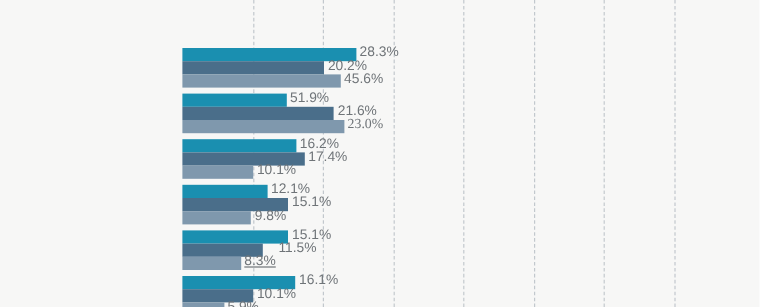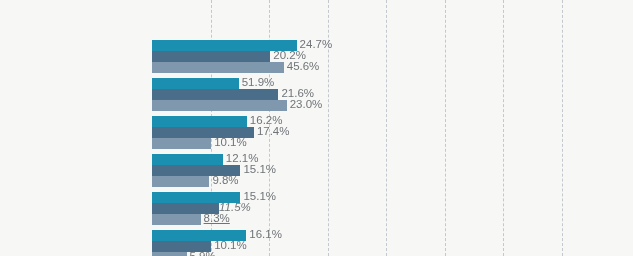--- a/index.html
+++ b/index.html
@@ -69,33 +69,33 @@
 
   <div class="gridline" style="left: 58.55px;"></div>
       <div class="gridline" style="left: 117.1px;"></div>
       <div class="gridline" style="left: 175.65px;"></div>
       <div class="gridline" style="left: 234.2px;"></div>
       <div class="gridline" style="left: 292.75px;"></div>
       <div class="gridline" style="left: 351.3px;"></div>
       <div class="gridline" style="left: 409.85px;"></div>
       <div class="cat-row" style="top: 40px; height: 33px;">
         <div class="bar s0" style="width: 144.619px; top: 0px; background: rgb(26, 143, 176);"></div>
-        <div class="bar-value" style="left: 147.619px; top: -1px;">24.7%</div>
+        <div class="bar-value" style="left: 147.619px; top: -1px;">28.3%</div>
         <div class="bar s1" style="width: 118.271px; top: 11px; background: rgb(74, 110, 138);"></div>
         <div class="bar-value" style="left: 121.271px; top: 10px;">20.2%</div>
         <div class="bar s2" style="width: 131.738px; top: 22px; background: rgb(127, 152, 173);"></div>
         <div class="bar-value" style="left: 134.738px; top: 21px;">45.6%</div>
       </div>
       <div class="cat-row" style="top: 78px; height: 33px;">
         <div class="bar s0" style="width: 86.654px; top: 0px; background: rgb(26, 143, 176);"></div>
         <div class="bar-value" style="left: 89.654px; top: -1px;">51.9%</div>
         <div class="bar s1" style="width: 126.468px; top: 11px; background: rgb(74, 110, 138);"></div>
         <div class="bar-value" style="left: 129.468px; top: 10px;">21.6%</div>
         <div class="bar s2" style="width: 134.665px; top: 22px; background: rgb(127, 152, 173);"></div>
-        <div class="bar-value" style="left: 137.665px; top: 21px;">23.0%</div>
+        <div class="bar-value" style="left: 137.665px; top: 21px; font-family: Liberation Serif, serif;">23.0%</div>
       </div>
       <div class="cat-row" style="top: 116px; height: 33px;">
         <div class="bar s0" style="width: 94.851px; top: 0px; background: rgb(26, 143, 176);"></div>
         <div class="bar-value" style="left: 97.851px; top: -1px;">16.2%</div>
         <div class="bar s1" style="width: 101.877px; top: 11px; background: rgb(74, 110, 138);"></div>
         <div class="bar-value" style="left: 104.877px; top: 10px;">17.4%</div>
         <div class="bar s2" style="width: 59.1355px; top: 22px; background: rgb(127, 152, 173);"></div>
         <div class="bar-value" style="left: 62.1355px; top: 21px;">10.1%</div>
       </div>
       <div class="cat-row" style="top: 154px; height: 33px;">
@@ -103,21 +103,21 @@
         <div class="bar-value" style="left: 73.8455px; top: -1px;">12.1%</div>
         <div class="bar s1" style="width: 88.4105px; top: 11px; background: rgb(74, 110, 138);"></div>
         <div class="bar-value" style="left: 91.4105px; top: 10px;">15.1%</div>
         <div class="bar s2" style="width: 57.379px; top: 22px; background: rgb(127, 152, 173);"></div>
         <div class="bar-value" style="left: 60.379px; top: 21px;">9.8%</div>
       </div>
       <div class="cat-row" style="top: 192px; height: 33px;">
         <div class="bar s0" style="width: 88.4105px; top: 0px; background: rgb(26, 143, 176);"></div>
         <div class="bar-value" style="left: 91.4105px; top: -1px;">15.1%</div>
         <div class="bar s1" style="width: 67.3325px; top: 11px; background: rgb(74, 110, 138);"></div>
-        <div class="bar-value" style="left: 67px; top: 10px; font-style: italic;">11.5%</div>
+        <div class="bar-value" style="left: 80px; top: 10px;">11.5%</div>
         <div class="bar s2" style="width: 48.5965px; top: 22px; background: rgb(127, 152, 173);"></div>
         <div class="bar-value" style="left: 51.5965px; top: 21px; text-decoration: underline;">8.3%</div>
       </div>
       <div class="cat-row" style="top: 230px; height: 33px;">
         <div class="bar s0" style="width: 94.2655px; top: 0px; background: rgb(26, 143, 176);"></div>
         <div class="bar-value" style="left: 97.2655px; top: -1px;">16.1%</div>
         <div class="bar s1" style="width: 59.1355px; top: 11px; background: rgb(74, 110, 138);"></div>
         <div class="bar-value" style="left: 62.1355px; top: 10px;">10.1%</div>
         <div class="bar s2" style="width: 34.5445px; top: 22px; background: rgb(127, 152, 173);"></div>
         <div class="bar-value" style="left: 37.5445px; top: 21px;">5.9%</div>

